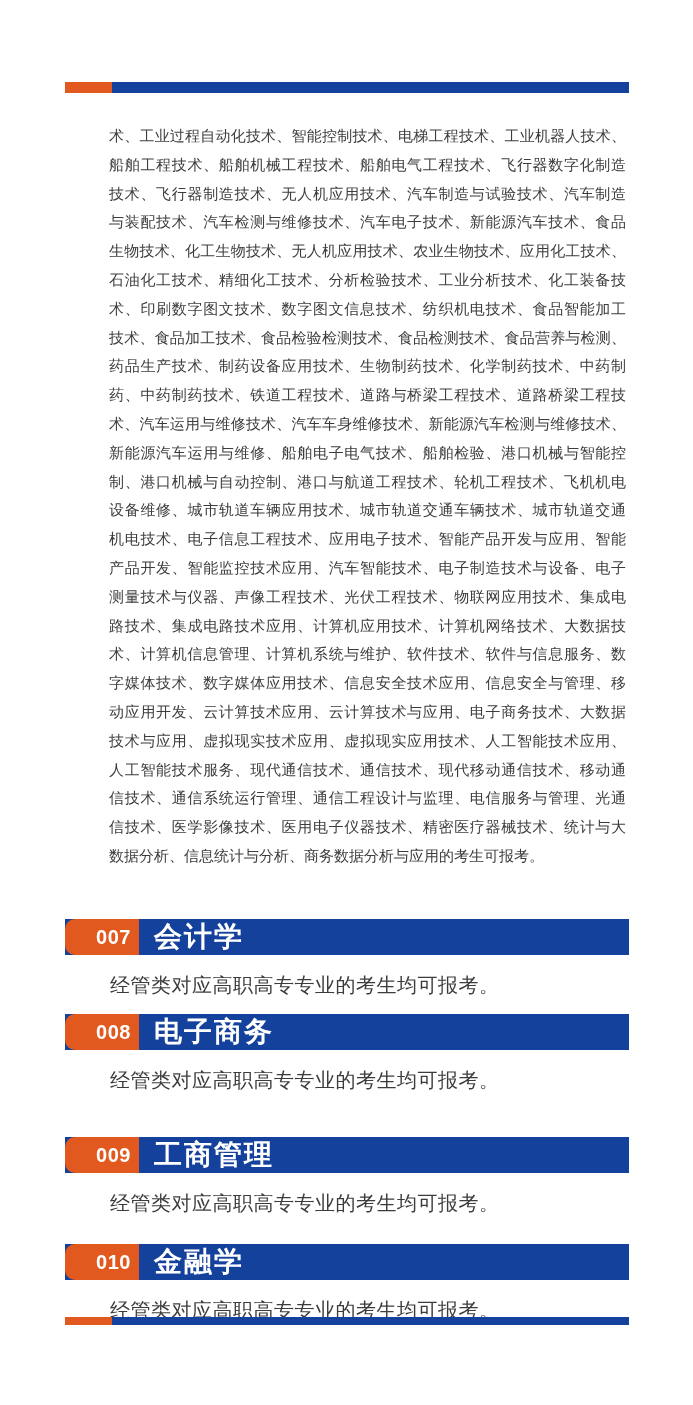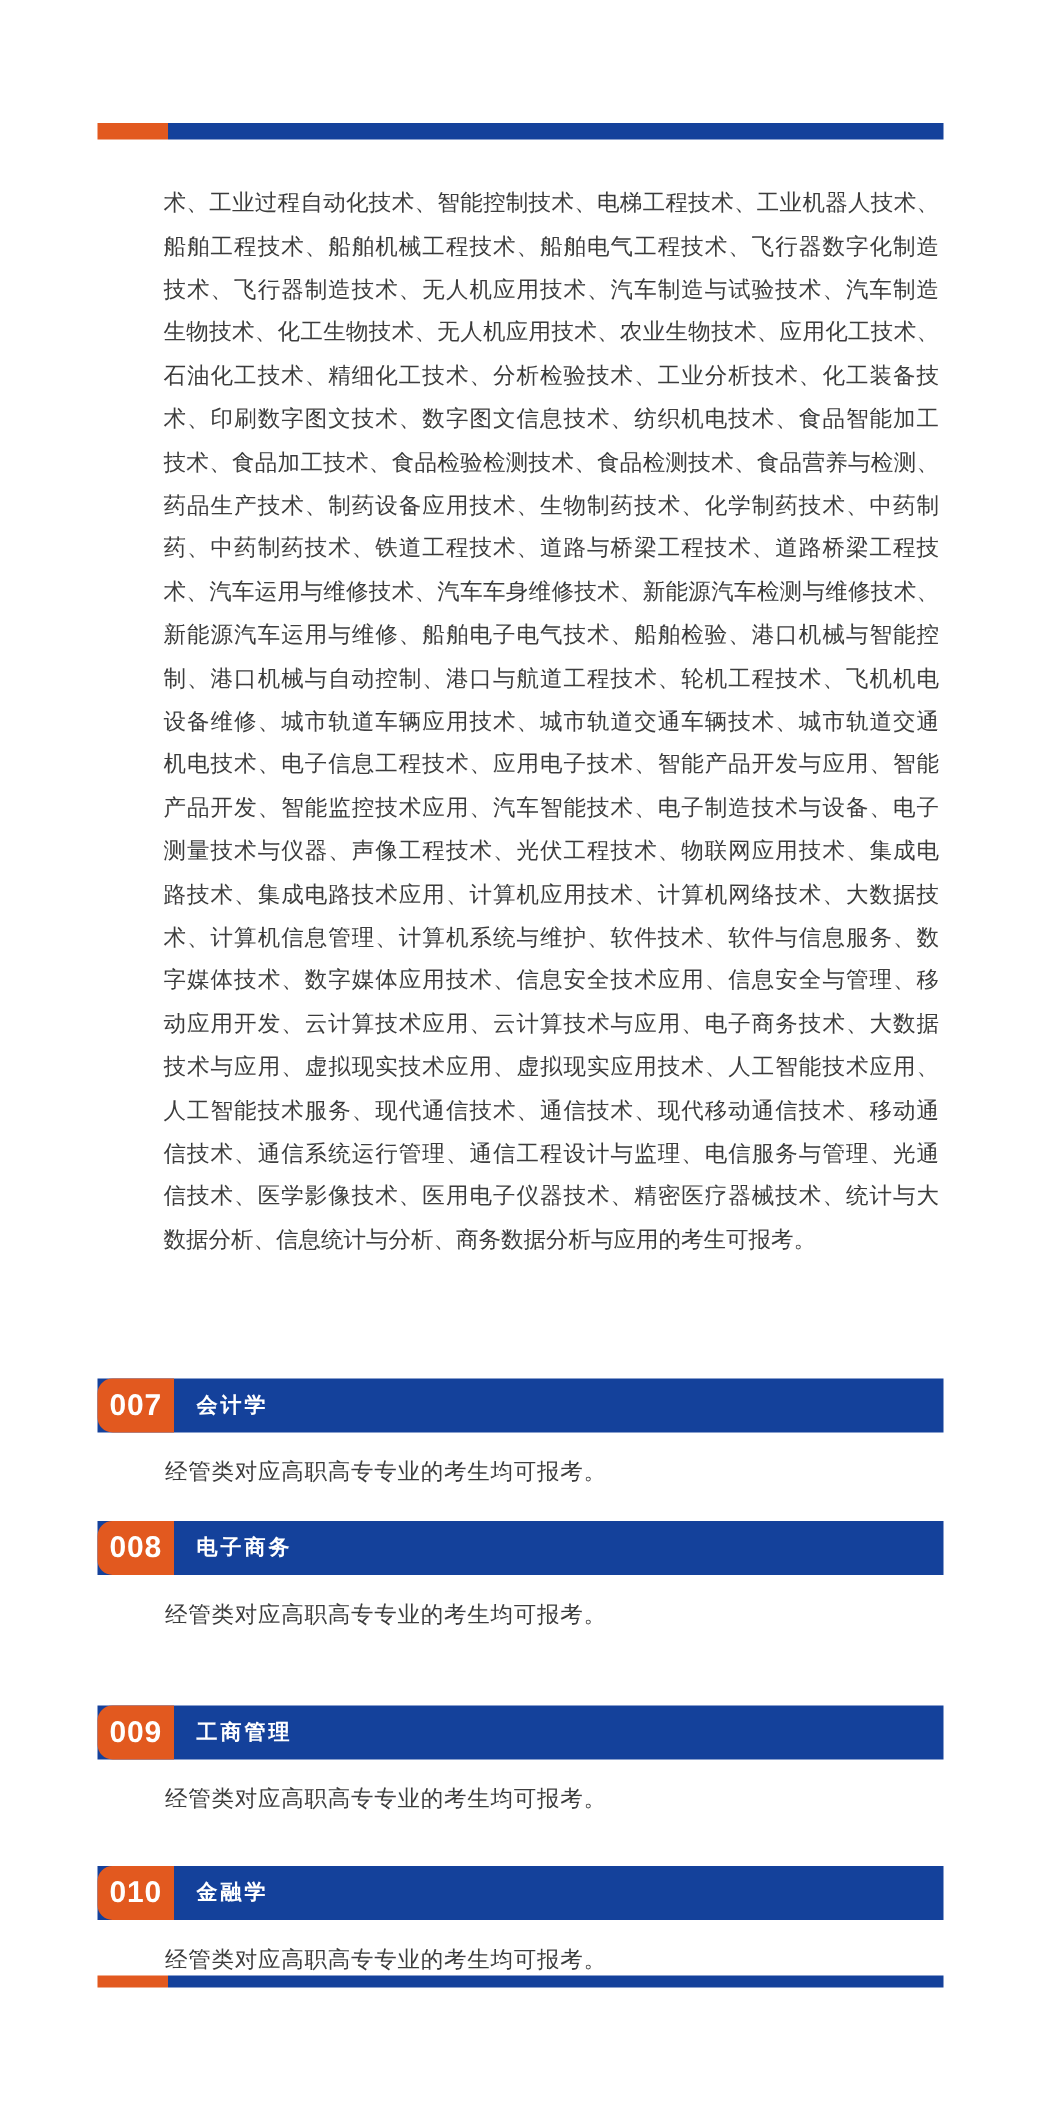--- a/index.html
+++ b/index.html
@@ -48,45 +48,46 @@
   .sec-010{top:1244px;}
   .banner{
     height:36px;background:var(--blue);
     display:flex;align-items:center;
   }
   .badge{
     width:51px;height:36px;background:var(--orange);
     border-radius:10px 0 0 10px;
     color:#fff;font-size:20px;font-weight:600;
     display:flex;align-items:center;justify-content:center;
-    flex:0 0 auto;letter-spacing:0.5px;
+    flex:0 0 auto;letter-spacing:0.5px;padding-left:23px;
   }
   .banner-title{
-    color:#fff;font-size:14px;font-weight:bold;
+    color:#fff;font-size:28px;font-weight:bold;
     margin-left:15px;letter-spacing:2px;
   }
   .section-desc{
     margin:17px 0 0 45px;
-    font-size:15px;color:var(--text);letter-spacing:0.5px;
+    font-size:20px;color:var(--text);letter-spacing:0.5px;
   }
 </style>
 </head>
 <body>
 
 <div class="page">
 
   <div class="deco-bar top">
     <div class="deco-orange"></div>
     <div class="deco-blue"></div>
   </div>
 
   <div class="intro">
     <div class="line">术、工业过程自动化技术、智能控制技术、电梯工程技术、工业机器人技术、</div>
     <div class="line">船舶工程技术、船舶机械工程技术、船舶电气工程技术、飞行器数字化制造</div>
     <div class="line">技术、飞行器制造技术、无人机应用技术、汽车制造与试验技术、汽车制造</div>
+    <div class="line">与装配技术、汽车检测与维修技术、汽车电子技术、新能源汽车技术、食品</div>
     <div class="line">生物技术、化工生物技术、无人机应用技术、农业生物技术、应用化工技术、</div>
     <div class="line">石油化工技术、精细化工技术、分析检验技术、工业分析技术、化工装备技</div>
     <div class="line">术、印刷数字图文技术、数字图文信息技术、纺织机电技术、食品智能加工</div>
     <div class="line">技术、食品加工技术、食品检验检测技术、食品检测技术、食品营养与检测、</div>
     <div class="line">药品生产技术、制药设备应用技术、生物制药技术、化学制药技术、中药制</div>
     <div class="line">药、中药制药技术、铁道工程技术、道路与桥梁工程技术、道路桥梁工程技</div>
     <div class="line">术、汽车运用与维修技术、汽车车身维修技术、新能源汽车检测与维修技术、</div>
     <div class="line">新能源汽车运用与维修、船舶电子电气技术、船舶检验、港口机械与智能控</div>
     <div class="line">制、港口机械与自动控制、港口与航道工程技术、轮机工程技术、飞机机电</div>
     <div class="line">设备维修、城市轨道车辆应用技术、城市轨道交通车辆技术、城市轨道交通</div>

